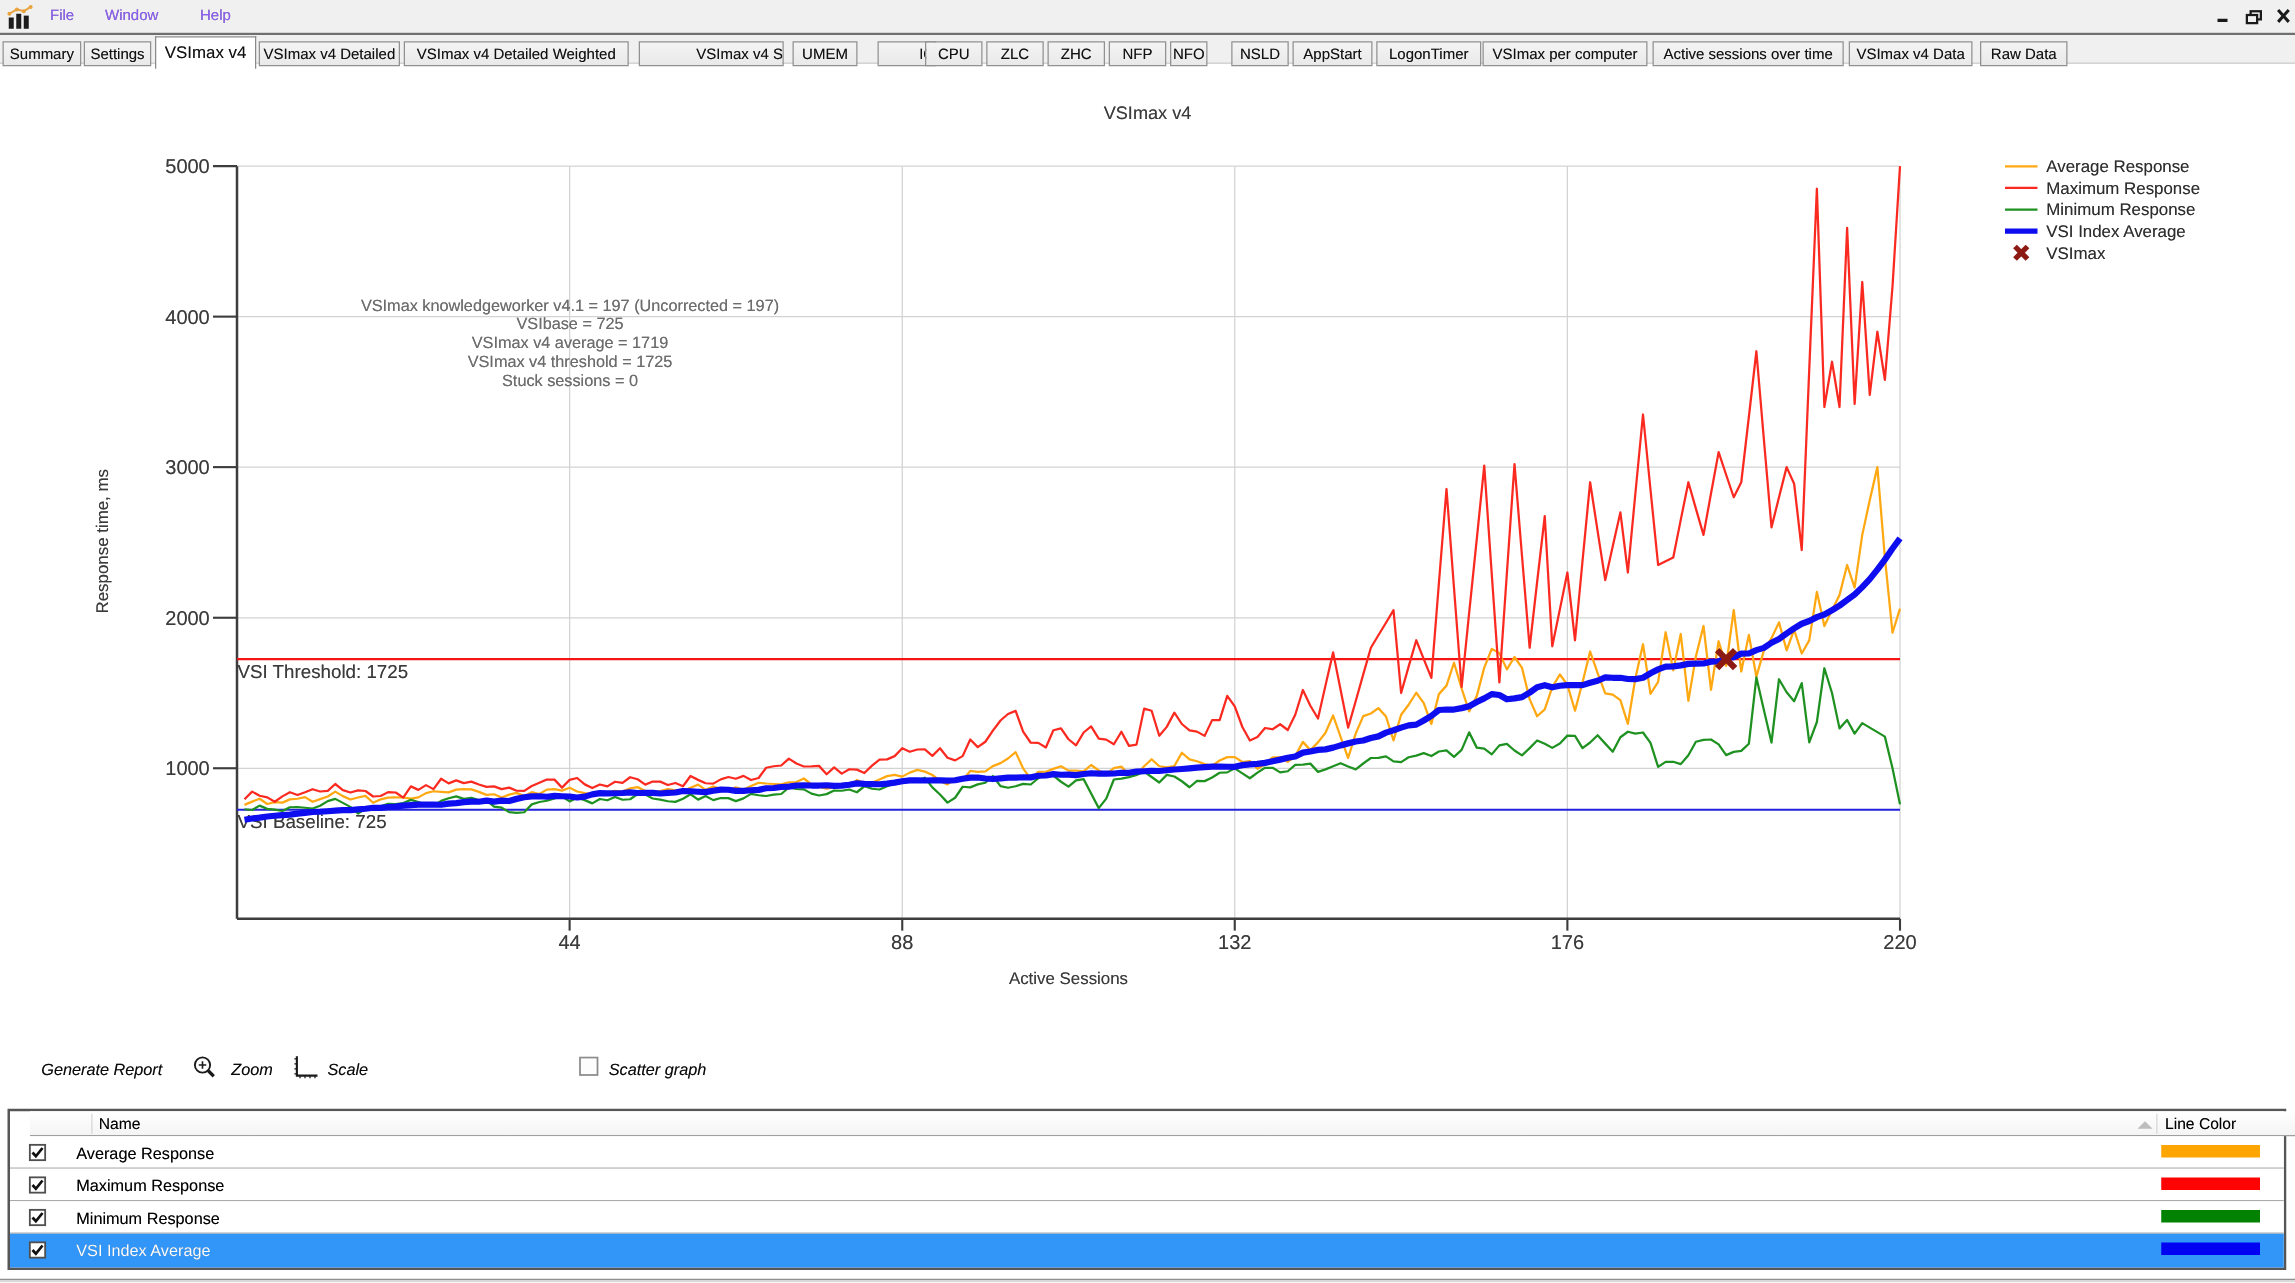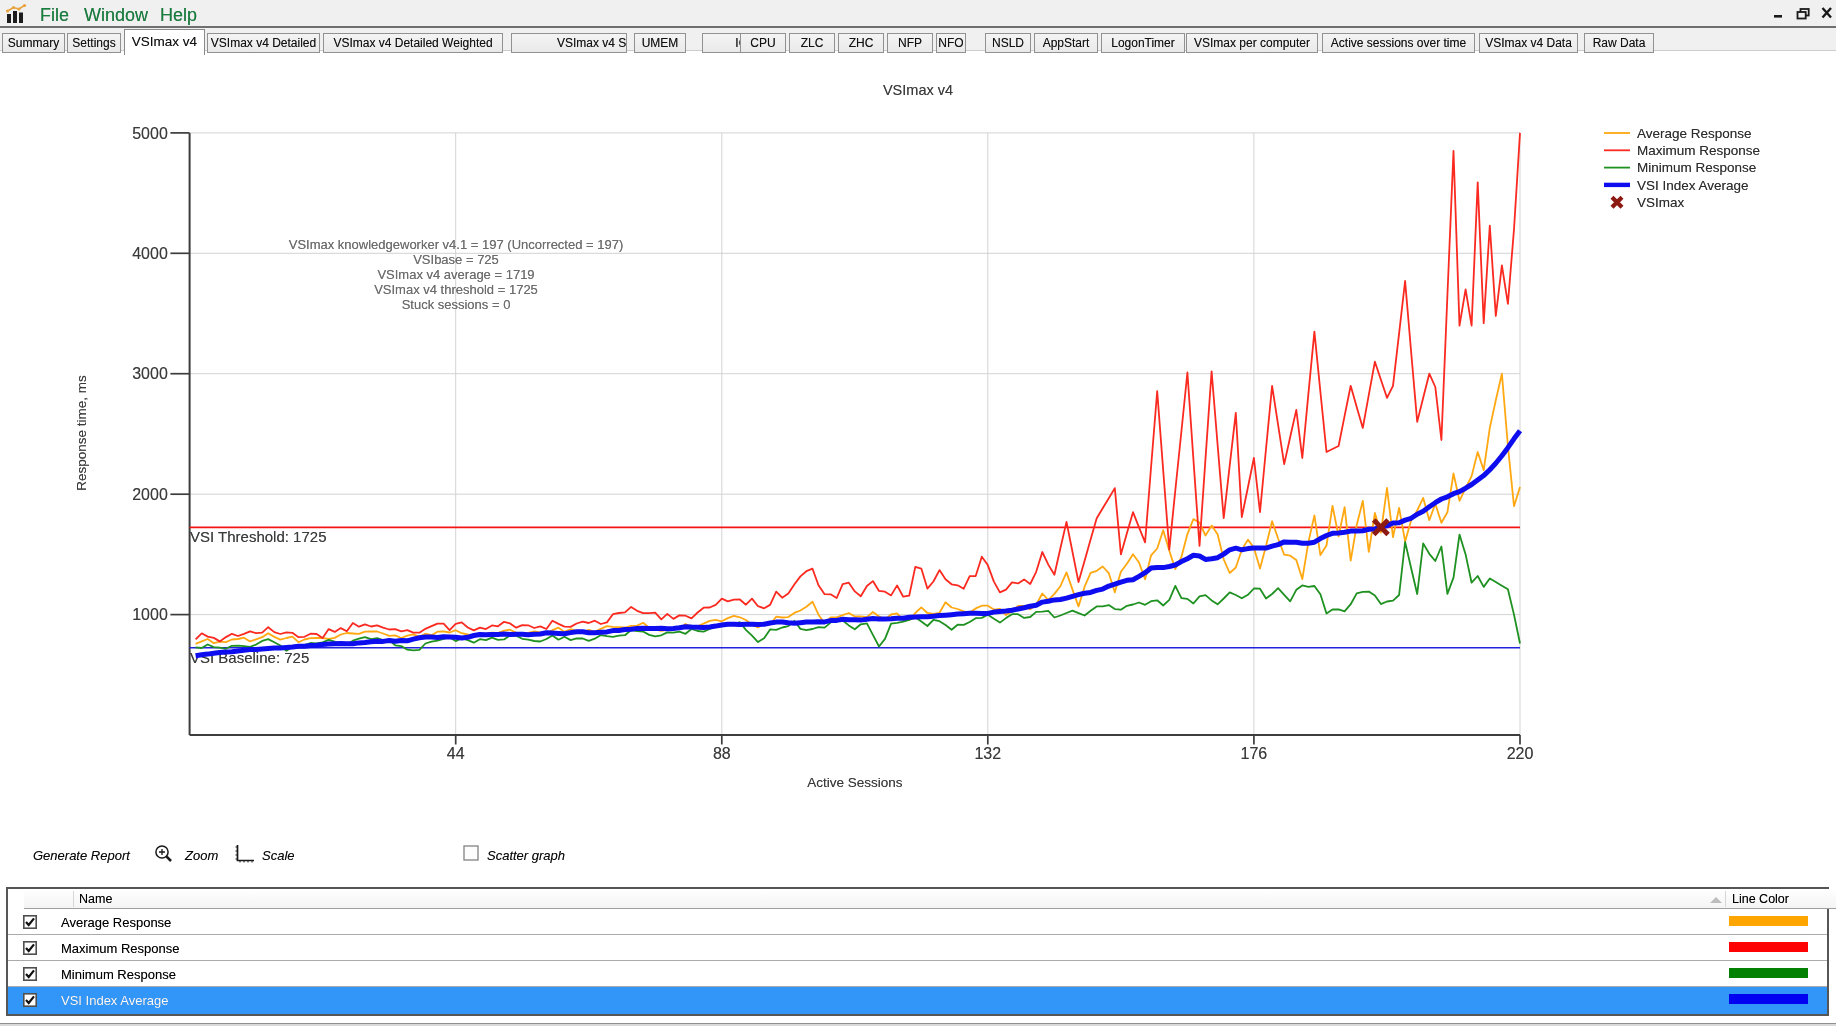--- a/index.html
+++ b/index.html
@@ -5,21 +5,21 @@
 * { margin:0; padding:0; box-sizing:border-box; }
 html,body { width:1836px; height:1026px; overflow:hidden; }
 body { font-family:"Liberation Sans", sans-serif; background:#ffffff;
   text-shadow:0 0 0.4px rgba(0,0,0,0.45); }
 #page { position:relative; width:1836px; height:1026px; background:#ffffff; }
 #menubar { position:absolute; left:0; top:0; width:1836px; height:26px;
   background:#f0f0f0; }
 #menuline { position:absolute; left:0; top:26px; width:1836px; height:2px; background:#6f6f6f; }
 #tabstrip { position:absolute; left:0; top:28px; width:1836px; height:23px; background:#f0f0f0;
   border-bottom:1px solid #cccccc; }
-.mitem { position:absolute; top:5px; font-size:18px; color:#15803d;text-align:center; }
+.mitem { position:absolute; top:5px; font-size:12px; color:#8b5cf6;text-align:center; }
 .tab { position:absolute; top:33px; height:20px; background:linear-gradient(#f4f4f4,#e9e9e9);
   border:1px solid #919191; font-size:12px; color:#111; text-align:center;
   line-height:18px; white-space:nowrap; overflow:hidden; }
 .tabsel { position:absolute; top:29px; height:26px; background:#ffffff;
   border:1px solid #8a8a8a; border-bottom:none; font-size:13.5px; color:#111;
   text-align:center; line-height:23px; z-index:5; }
 #toolbar { position:absolute; left:0; top:840px; width:1836px; height:30px; background:#fff; }
 .tbtxt { position:absolute; top:8px; font-size:13px; color:#0a0a0a;font-style:italic; }
 #list { position:absolute; left:6px; top:887px; width:1823px; height:129px;
   border:2px solid #565656; background:#fff; }

